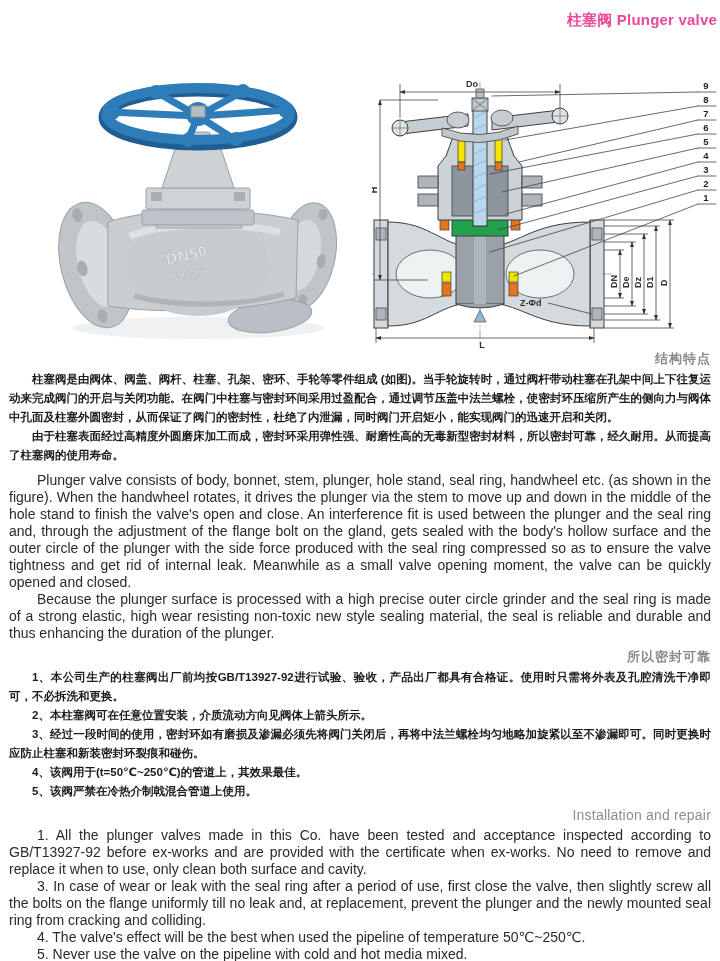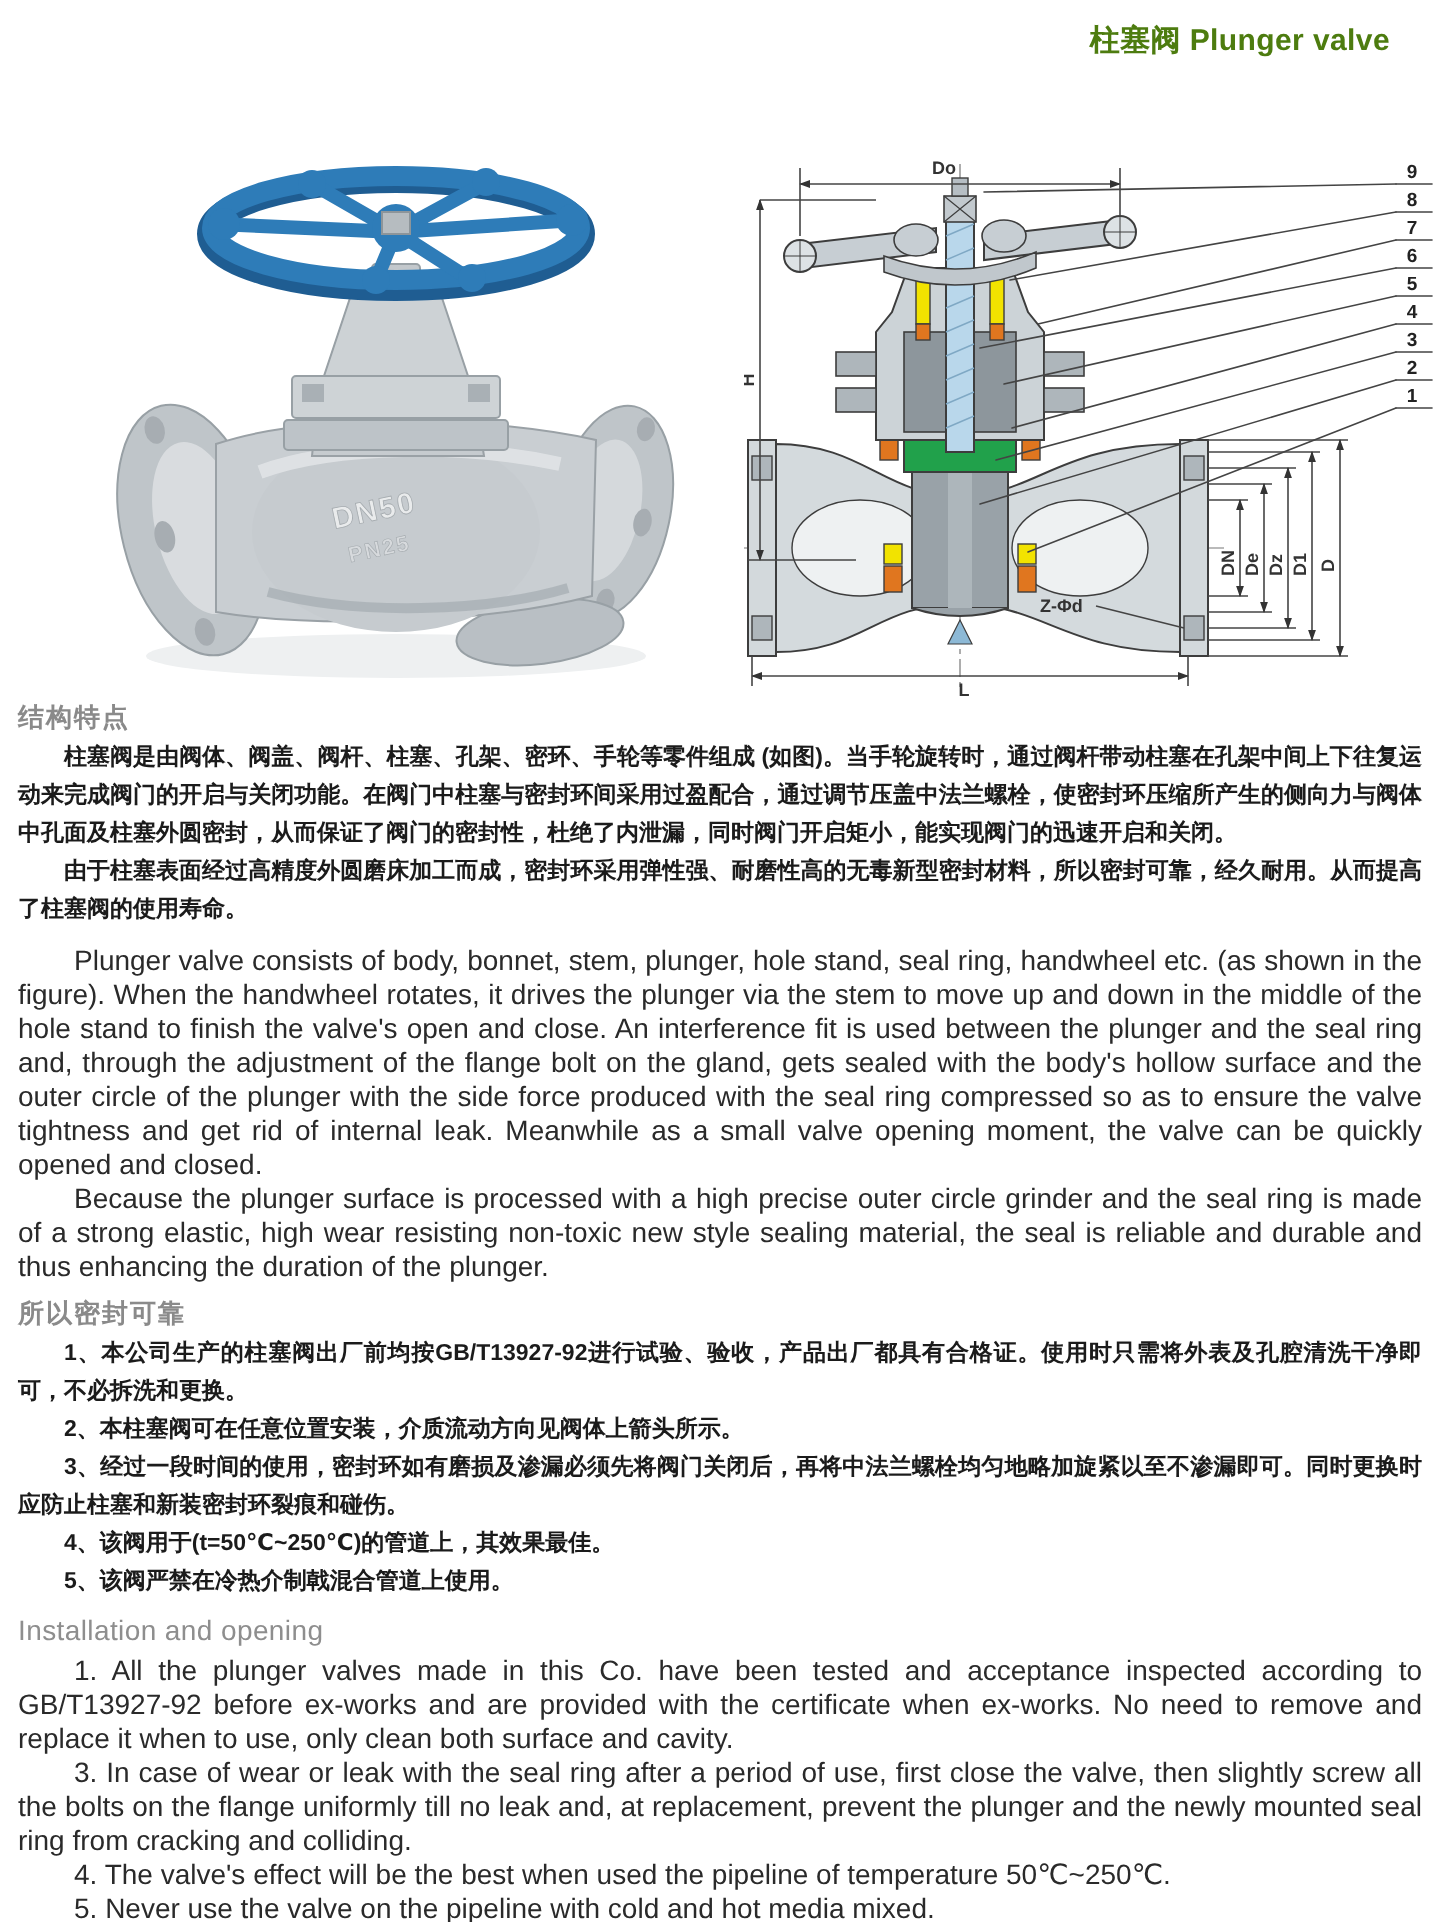--- a/index.html
+++ b/index.html
@@ -1,23 +1,23 @@
 <!DOCTYPE html>
 <html><head>
 <meta charset="utf-8">
 <style>
   html,body{margin:0;padding:0;background:#ffffff;}
   .page{position:relative;width:720px;height:961px;background:#ffffff;overflow:hidden;
         font-family:"Liberation Sans","DejaVu Sans",sans-serif;}
-  .doc-title{position:absolute;top:11px;right:25px;font-size:15px;font-weight:bold;color:#4d7c0f;letter-spacing:.2px;}
+  .doc-title{position:absolute;top:11px;right:3px;font-size:15px;font-weight:bold;color:#ec4899;letter-spacing:.2px;}
   .photo{position:absolute;left:38px;top:60px;width:322px;height:290px;}
   .diagram{position:absolute;left:372px;top:70px;width:346px;height:282px;}
   .content{position:absolute;left:9px;top:351px;width:702px;}
   .sec{margin:0 0 7px 0;}
-  .sec-h{margin:0 0 4px 0;font-size:13px;line-height:15px;color:#8a8a8a;font-weight:bold;letter-spacing:1px;}
+  .sec-h{margin:0 0 4px 0;font-size:13px;line-height:15px;color:#8a8a8a;font-weight:bold;letter-spacing:1px;text-align:right;}
   .sec-h.en{font-weight:normal;font-size:14px;letter-spacing:.2px;color:#8e8e8e;}
   .zh-p,.zh-li{margin:0;font-size:11.5px;line-height:19px;font-weight:bold;color:#1b1b1b;
                text-indent:2em;text-align:justify;}
   .en-p,.en-li{margin:0;font-size:14px;line-height:17px;color:#2a2a2a;text-indent:2em;text-align:justify;}
   svg text{font-family:"Liberation Sans","DejaVu Sans",sans-serif;}
   .dim-t{font-size:9px;fill:#333;font-weight:bold;}
   .num-t{font-size:9.5px;fill:#222;font-weight:bold;}
   .thin{stroke:#444;stroke-width:.8;fill:none;}
   .ctr{stroke:#777;stroke-width:.6;fill:none;stroke-dasharray:9 2.5 2.5 2.5;}
 </style>
@@ -263,21 +263,21 @@
     <div class="sec">
       <h2 class="sec-h">所以密封可靠</h2>
       <div class="zh-li">1、本公司生产的柱塞阀出厂前均按GB/T13927-92进行试验、验收，产品出厂都具有合格证。使用时只需将外表及孔腔清洗干净即可，不必拆洗和更换。</div>
       <div class="zh-li">2、本柱塞阀可在任意位置安装，介质流动方向见阀体上箭头所示。</div>
       <div class="zh-li">3、经过一段时间的使用，密封环如有磨损及渗漏必须先将阀门关闭后，再将中法兰螺栓均匀地略加旋紧以至不渗漏即可。同时更换时应防止柱塞和新装密封环裂痕和碰伤。</div>
       <div class="zh-li">4、该阀用于(t=50℃~250℃)的管道上，其效果最佳。</div>
       <div class="zh-li">5、该阀严禁在冷热介制戟混合管道上使用。</div>
     </div>
 
     <div class="sec">
-      <h2 class="sec-h en">Installation and opening</h2>
+      <h2 class="sec-h en">Installation and repair</h2>
       <div class="en-li">1. All the plunger valves made in this Co. have been tested and acceptance inspected according to GB/T13927-92 before ex-works and are provided with the certificate when ex-works. No need to remove and replace it when to use, only clean both surface and cavity.</div>
       <div class="en-li">3. In case of wear or leak with the seal ring after a period of use, first close the valve, then slightly screw all the bolts on the flange uniformly till no leak and, at replacement, prevent the plunger and the newly mounted seal ring from cracking and colliding.</div>
       <div class="en-li">4. The valve's effect will be the best when used the pipeline of temperature 50℃~250℃.</div>
       <div class="en-li">5. Never use the valve on the pipeline with cold and hot media mixed.</div>
     </div>
 
   </div>
 </div>
 
 </body></html>

